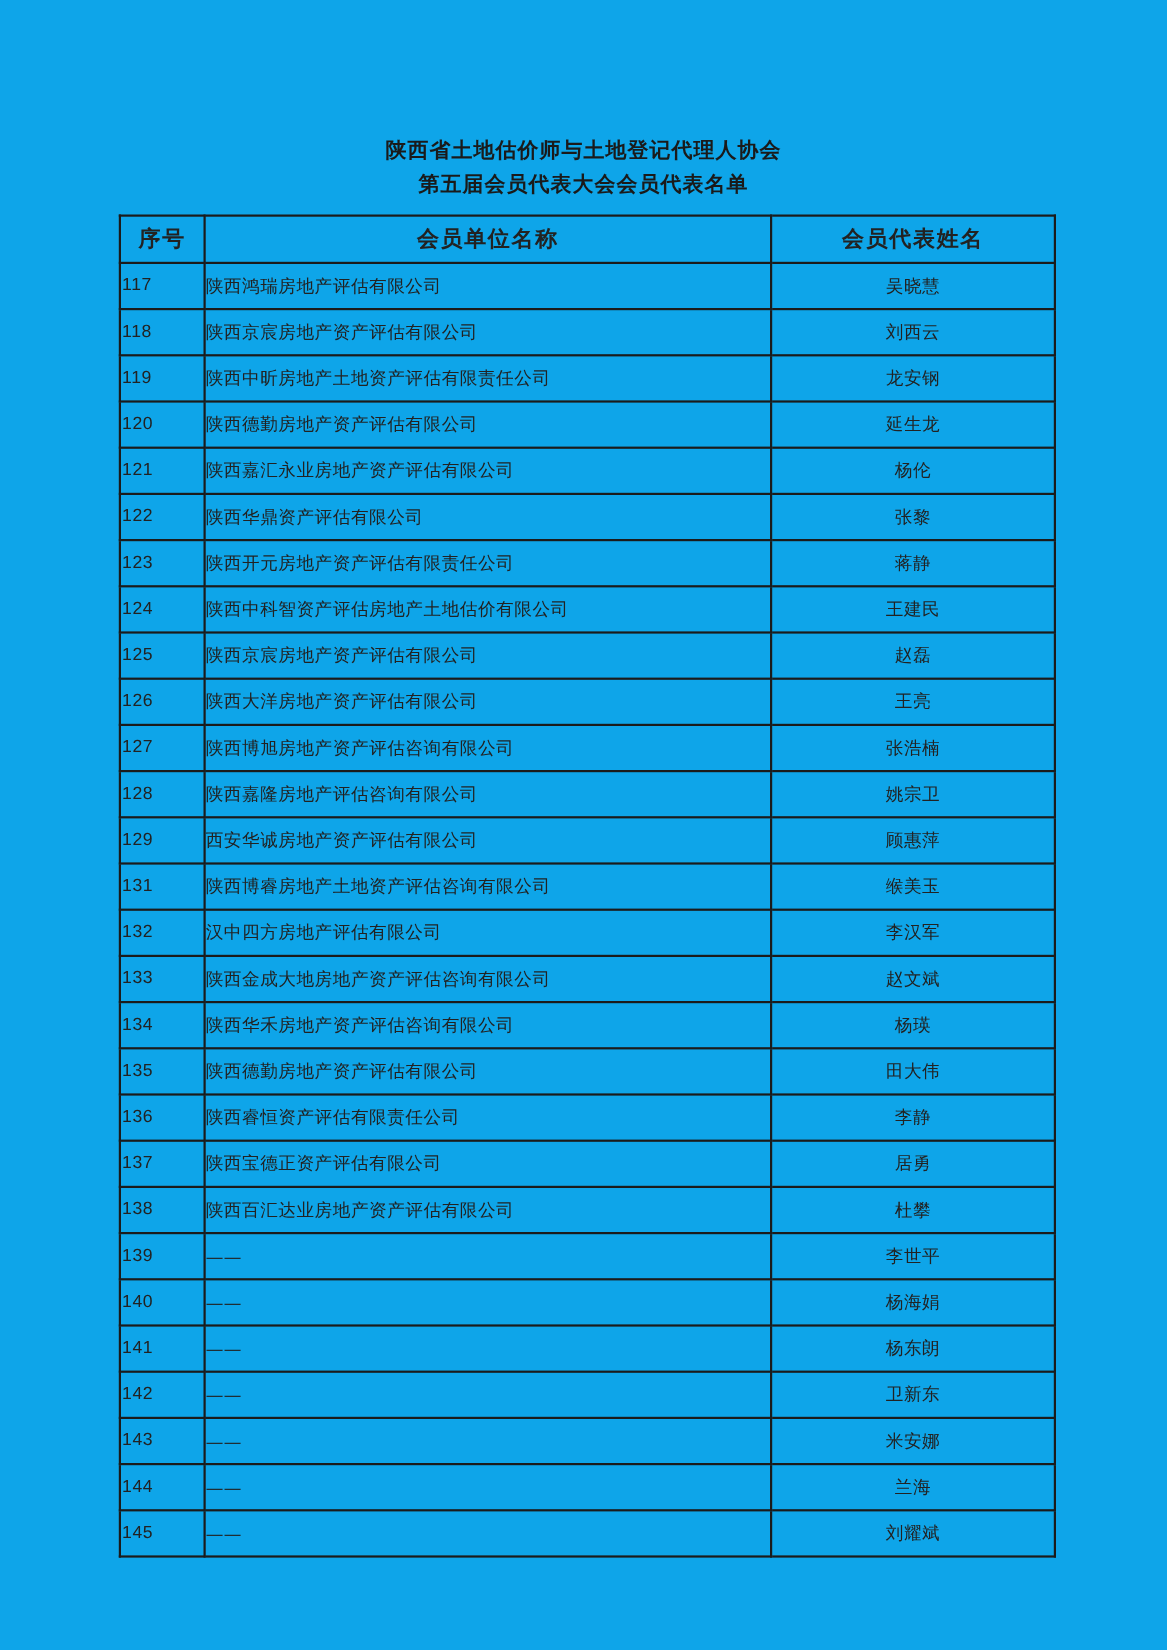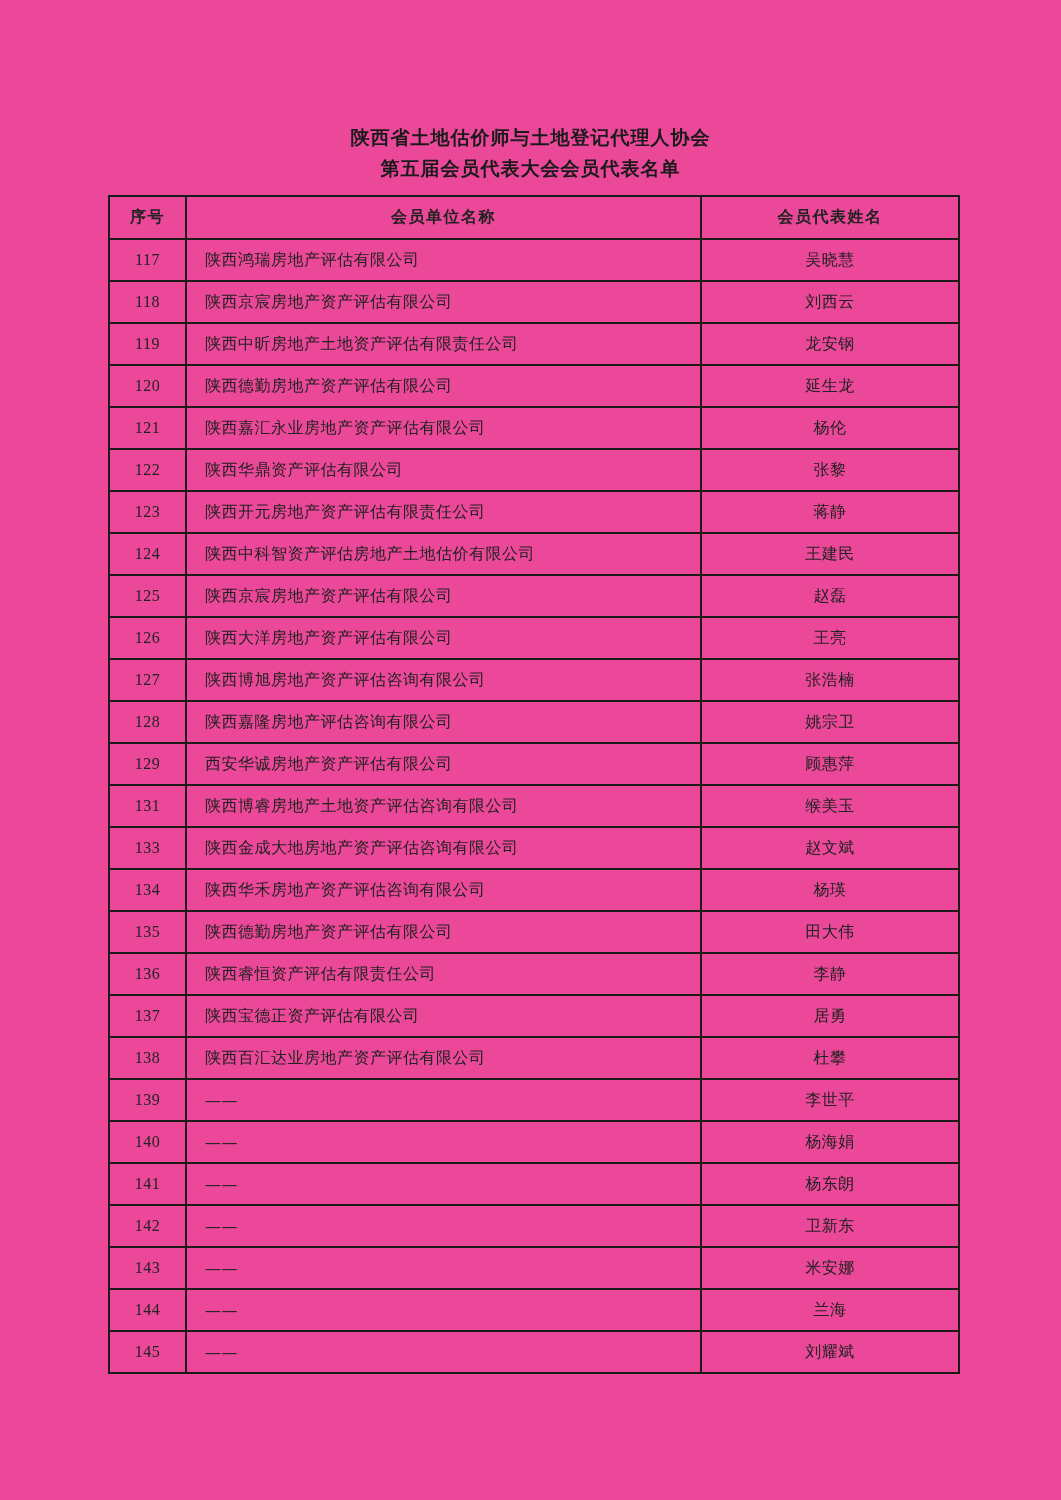--- a/index.html
+++ b/index.html
@@ -4,21 +4,21 @@
 <style>
   html, body {
     margin: 0;
     padding: 0;
     background: #ffffff;
   }
   .page {
     position: relative;
     width: 1061px;
     height: 1500px;
-    background: #ec4899;
+    background: #0ea5e9;
     font-family: "DejaVu Serif", "Liberation Serif", serif;
     color: #1c1c1c;
     overflow: hidden;
   }
   .title-block {
     position: absolute;
     top: 122px;
     left: 0;
     width: 100%;
     text-align: center;
@@ -46,33 +46,33 @@
     font-size: 16px;
     color: #222222;
     letter-spacing: 0.5px;
     overflow: hidden;
     white-space: nowrap;
   }
   table.roster th {
     height: 39px;
     font-weight: bold;
     text-align: center;
-    font-size: 16px;
+    font-size: 20px;
     letter-spacing: 1.5px;
   }
   table.roster td {
     height: 38px;
   }
   td.cell-no {
-    text-align: center;
-    font-family: Liberation Serif, serif;
+    text-align: left;
+    font-family: Liberation Sans, sans-serif;
   }
   td.cell-unit {
     text-align: left;
-    padding-left: 18px;
+    padding-left: 0;
   }
   td.cell-name {
     text-align: center;
   }
 </style>
 </head>
 <body>
 
 <div class="page">
 
@@ -159,20 +159,25 @@
       <td class="cell-no">129</td>
       <td class="cell-unit">西安华诚房地产资产评估有限公司</td>
       <td class="cell-name">顾惠萍</td>
     </tr>
         <tr>
       <td class="cell-no">131</td>
       <td class="cell-unit">陕西博睿房地产土地资产评估咨询有限公司</td>
       <td class="cell-name">缑美玉</td>
     </tr>
         <tr>
+      <td class="cell-no">132</td>
+      <td class="cell-unit">汉中四方房地产评估有限公司</td>
+      <td class="cell-name">李汉军</td>
+    </tr>
+        <tr>
       <td class="cell-no">133</td>
       <td class="cell-unit">陕西金成大地房地产资产评估咨询有限公司</td>
       <td class="cell-name">赵文斌</td>
     </tr>
         <tr>
       <td class="cell-no">134</td>
       <td class="cell-unit">陕西华禾房地产资产评估咨询有限公司</td>
       <td class="cell-name">杨瑛</td>
     </tr>
         <tr>

